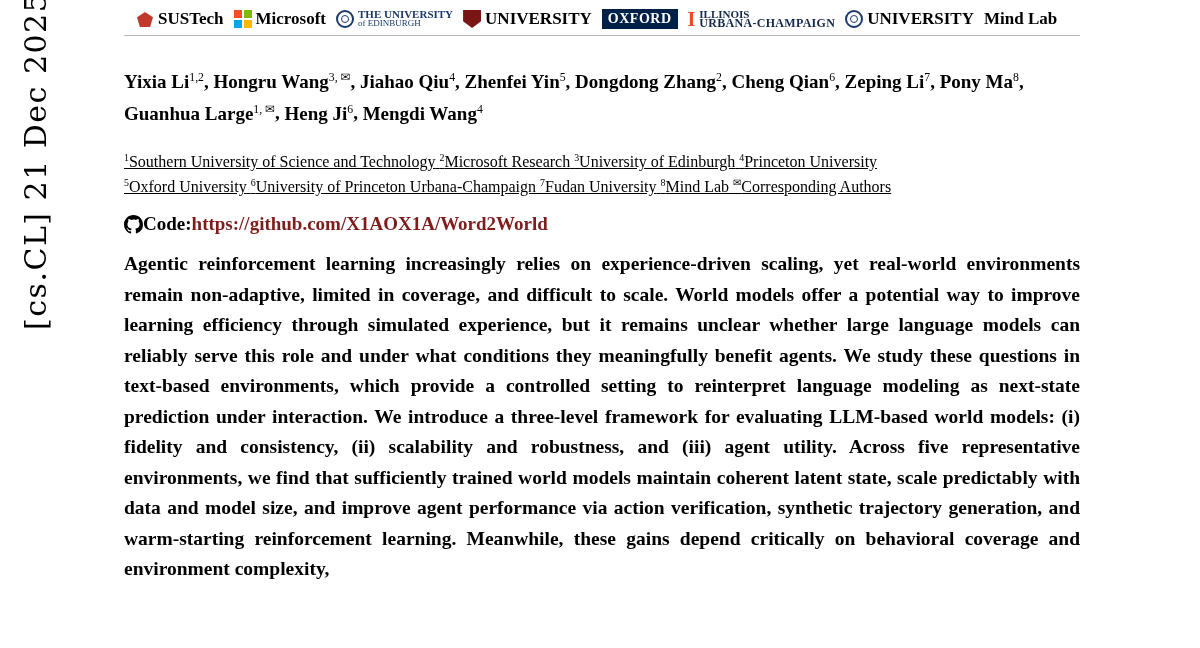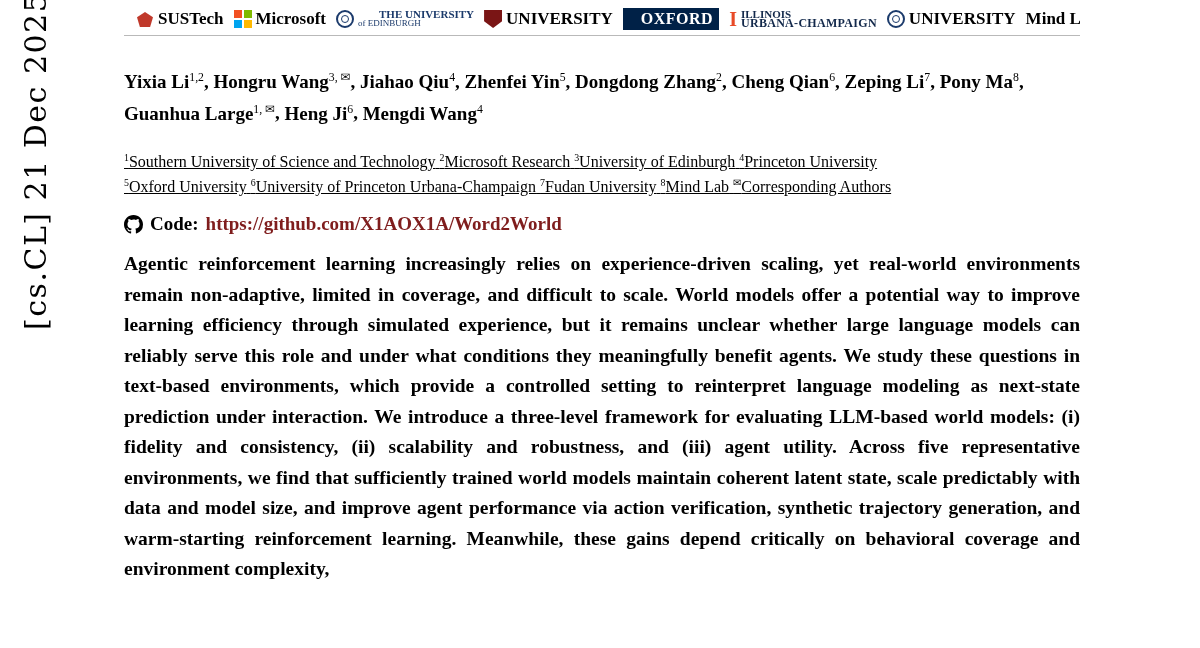--- a/index.html
+++ b/index.html
@@ -98,22 +98,22 @@
     border-radius:50%;
     border:1px solid #1b3a6b;
   }
   .crest-mark {
     background: #7a1515;
     clip-path: polygon(0 0, 100% 0, 100% 62%, 50% 100%, 0 62%);
   }
   .oxford-box {
     background: #002147;
     color: #fff;
-    font-size: 16px;
-    padding: 2px 6px 2px 18px;
+    font-size: 14px;
+    padding: 2px 6px 2px 6px;
     letter-spacing: .5px;
   }
   .illinois-mark {
     color: #e84a27;
     font-family: "Liberation Serif", serif;
     font-weight: bold;
     font-size: 20px;
     line-height: 18px;
   }
   .illinois-text {
@@ -121,21 +121,21 @@
     font-size: 11px;
     color: #13294b;
   }
   .illinois-text small { display:block; font-size:12px; letter-spacing:.3px; }
   .logo-sub {
     font-size: 9px;
     font-weight: normal;
     line-height: 9px;
     color: #1b3a6b;
   }
-  .logo-sub b { display:block; font-size: 11px; font-weight:bold;margin-left:21px; }
+  .logo-sub b { display:block; font-size: 11px; font-weight:bold; }
   .rule {
     border: 0;
     border-top: 1px solid #b9b9b9;
     margin: 5px 0 0 0;
   }
   
   .title {
     margin: 28px 0 0 0;
     font-size: 36px;
     font-weight: bold;
@@ -158,21 +158,20 @@
     text-decoration: underline;
   }
   .affils sup { font-weight: normal; }
   
   .code-line {
     margin-top: 16px;
     font-size: 19px;
     font-weight: bold;
     display: flex;
     align-items: center;
-    gap: 7px;
   }
   .gh-icon { width: 19px; height: 19px; display:inline-block; }
   .code-url {
     color: #7f1d1d;
     font-weight: bold;
     text-decoration: none;
   }
   
   .abstract {
     margin-top: 14px;

